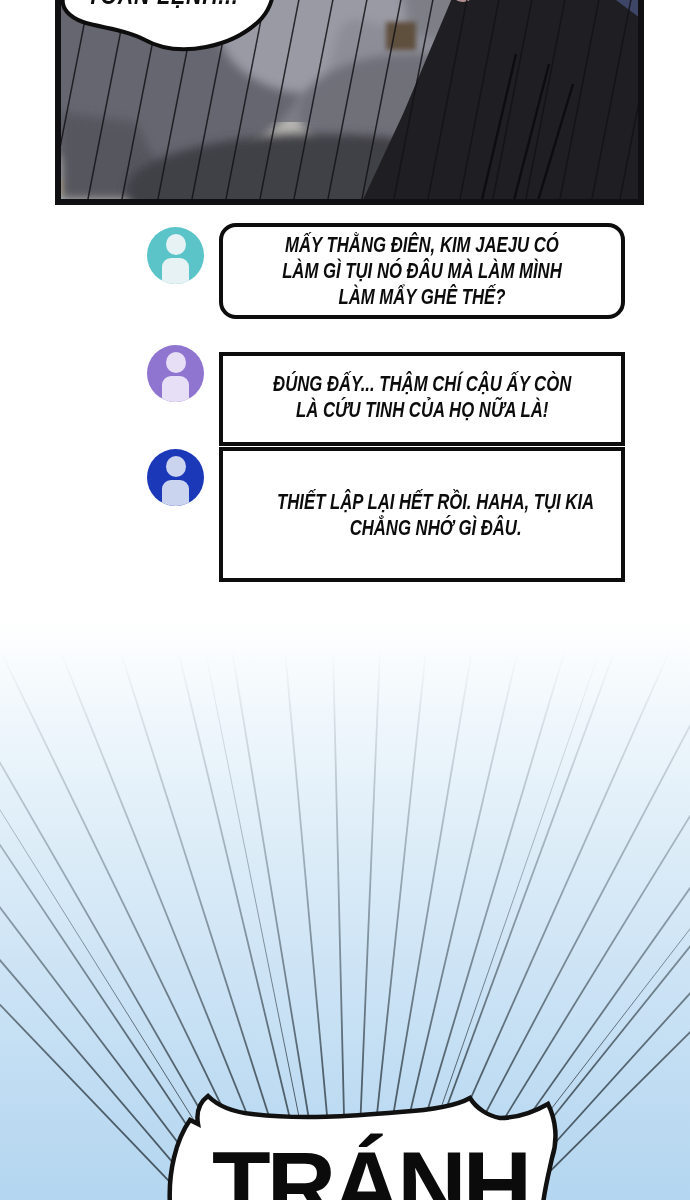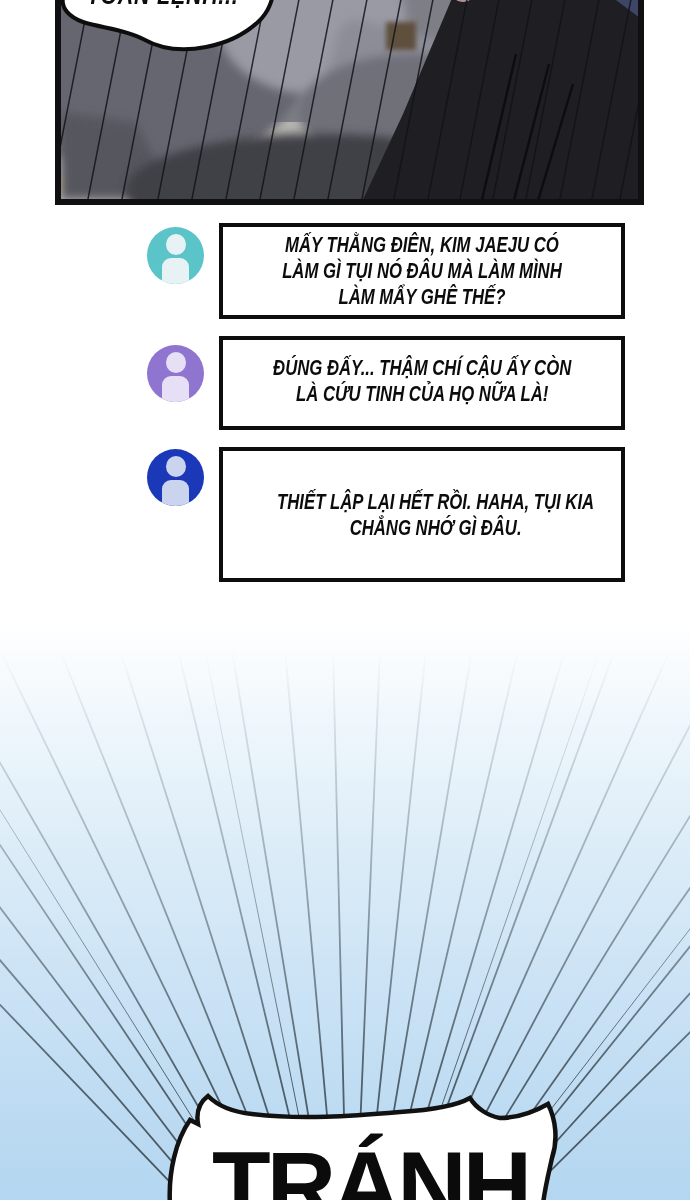--- a/index.html
+++ b/index.html
@@ -37,22 +37,22 @@
   .msg-box{
     position:absolute;left:219px;width:406px;box-sizing:border-box;
     background:#ffffff;border:4px solid #0d0d0d;
     display:flex;flex-direction:column;justify-content:center;align-items:center;
   }
   .msg-text{
     transform:scaleX(.76);transform-origin:center center;
     font-weight:bold;font-style:italic;font-size:22px;line-height:26px;
     color:#0c0c0c;text-align:center;white-space:nowrap;
   }
-  #box1{top:223px;height:96px;}
-  #box2{top:336px;height:94px;padding-bottom:5px;}
+  #box1{top:223px;height:96px;border-radius:17px;}
+  #box2{top:352px;height:94px;padding-bottom:5px;}
   #box3{top:447px;height:135px;padding-left:28px;}
   #avatar1{top:227px;}
   #avatar2{top:345px;}
   #avatar3{top:449px;}
   
   .bottom-zone{
     position:absolute;left:0;top:620px;width:690px;height:580px;
     background:linear-gradient(180deg,
       rgba(255,255,255,0) 0%,
       rgba(238,246,252,.85) 16%,

